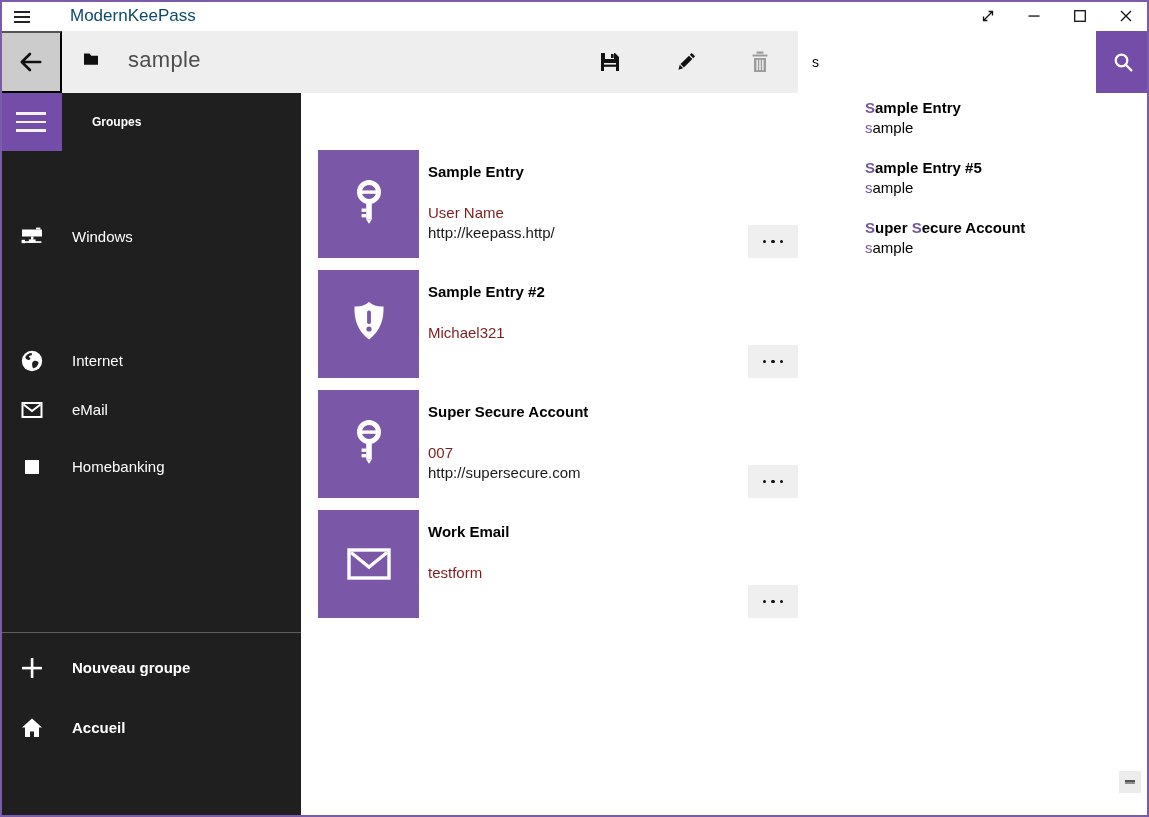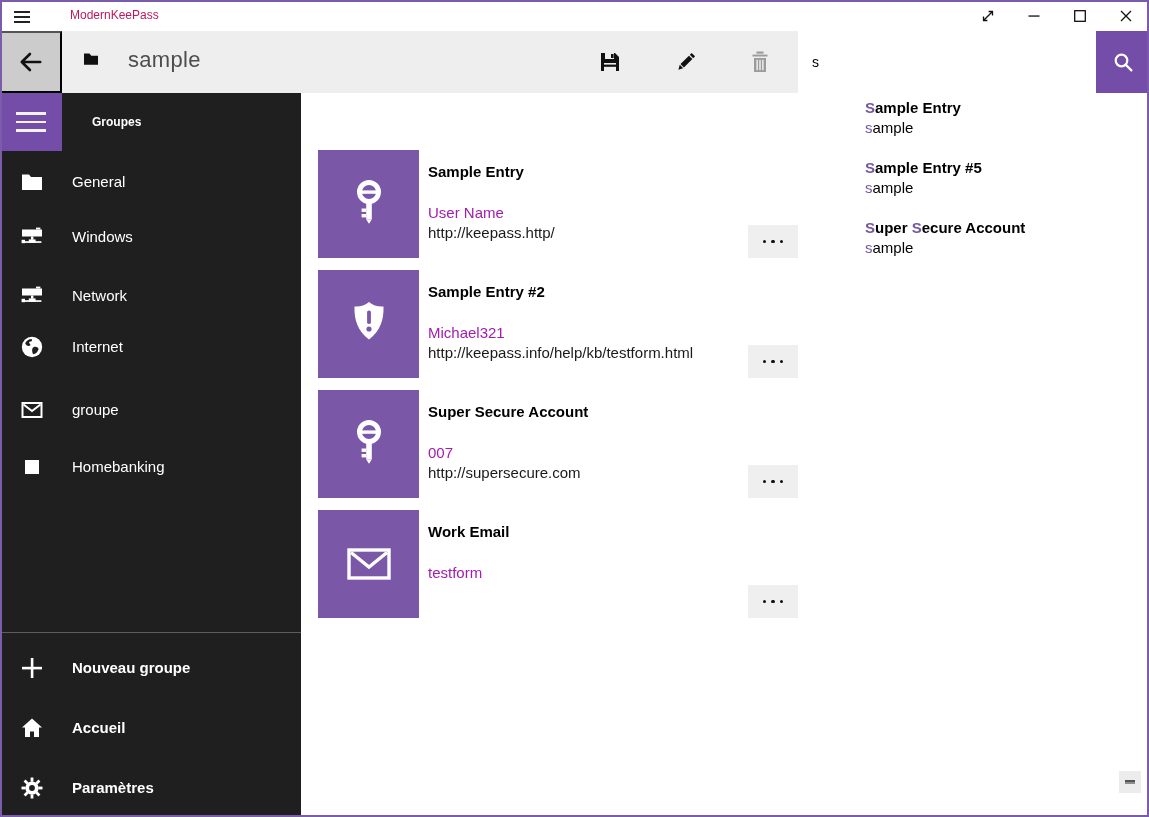--- a/index.html
+++ b/index.html
@@ -7,21 +7,21 @@
     position:relative;width:1149px;height:817px;overflow:hidden;
     background:#fff;font-family:"Liberation Sans",sans-serif;color:#111;
     -webkit-font-smoothing:antialiased;
   }
   .window-border{position:absolute;inset:0;border:2px solid var(--border,#7b5cab);pointer-events:none;z-index:60;}
 
   
   .titlebar{position:absolute;left:0;top:0;width:1149px;height:31px;background:#fff;z-index:40;}
   .tb-burger{position:absolute;left:14px;top:8px;width:20px;height:16px;cursor:pointer;}
   .tb-burger span{display:block;width:16px;height:1.7px;background:#222;margin:3.2px 0;}
-  .tb-title{position:absolute;left:70px;top:0;height:17px;line-height:31px;font-size:12px;color:#be185d;}
+  .tb-title{position:absolute;left:70px;top:0;height:17px;line-height:31px;font-size:17px;color:#0c4a6e;}
   .tb-controls{position:absolute;right:0;top:0;height:31px;display:flex;}
   .tb-btn{width:46px;height:31px;display:flex;align-items:center;justify-content:center;}
 
   
   .back-btn{position:absolute;left:0;top:31px;width:62px;height:62px;background:var(--backBg,#cccccc);display:flex;align-items:center;justify-content:center;z-index:30;}
   .appbar{position:absolute;left:62px;top:31px;width:736px;height:62px;background:var(--appbarBg,#eeeeee);z-index:20;}
   .db-icon{position:absolute;left:21px;top:21px;}
   .db-title{position:absolute;left:66px;top:16px;font-size:22px;font-weight:400;color:#4d4d4d;letter-spacing:.3px;}
   .cmd-btn{position:absolute;top:0;width:50px;height:62px;display:flex;align-items:center;justify-content:center;}
   .cmd-save{left:523px;} .cmd-edit{left:599px;} .cmd-delete{left:673px;}
@@ -40,30 +40,30 @@
 
   
   .sidebar{position:absolute;left:0;top:93px;width:301px;height:724px;background:var(--sidebarBg,#1f1f1f);z-index:25;}
   .sb-burger{position:absolute;left:0;top:0;width:62px;height:58px;background:var(--accent,#744da9);display:flex;flex-direction:column;align-items:center;justify-content:center;cursor:pointer;}
   .sb-burger span{display:block;width:30px;height:2.6px;background:#f2f2f2;margin:3.1px 0;}
   .sb-heading{position:absolute;left:92px;top:0;height:58px;line-height:58px;font-size:12px;font-weight:700;color:#fff;}
   .sb-item{position:absolute;left:0;width:301px;height:56px;cursor:pointer;}
   .sb-item .icon{position:absolute;left:20px;top:16px;width:24px;height:24px;}
   .sb-item .lbl{position:absolute;left:72px;top:0;height:56px;line-height:56px;font-size:15px;color:#fff;}
   .sb-item.action .lbl{font-weight:700;}
-  .g0{top:61px;} .g1{top:116px;text-align:right;} .g2{top:175px;} .g3{top:226px;} .g4{top:289px;} .g5{top:346px;}
+  .g0{top:61px;} .g1{top:116px;text-align:right;} .g2{top:175px;} .g3{top:240px;} .g4{top:289px;} .g5{top:346px;}
   .sb-divider{position:absolute;left:0;top:539px;width:301px;height:1px;background:#5d5d5d;}
   .a0{top:547px;} .a1{top:607px;} .a2{top:667px;}
 
   
   .entry{position:absolute;left:318px;width:480px;height:108px;cursor:pointer;}
   .e0{top:150px;} .e1{top:270px;} .e2{top:390px;} .e3{top:510px;text-align:right;}
   .tile{position:absolute;left:0;top:0;width:101px;height:108px;background:var(--tile,#7b57a8);display:flex;align-items:center;justify-content:center;}
   .e-title{position:absolute;left:110px;top:13px;font-size:15px;font-weight:700;color:#000;white-space:nowrap;}
-  .e-user{position:absolute;left:110px;top:54px;font-size:15px;color:#a21caf;white-space:nowrap;}
+  .e-user{position:absolute;left:110px;top:54px;font-size:15px;color:#7f1d1d;white-space:nowrap;}
   .e-url{position:absolute;left:110px;top:74px;font-size:15px;color:#1a1a1a;white-space:nowrap;}
   .more-btn{position:absolute;left:430px;top:75px;width:50px;height:33px;background:var(--moreBg,#efefef);border:none;
     display:flex;align-items:center;justify-content:center;gap:5px;cursor:pointer;}
   .more-btn i{width:3.6px;height:3.6px;border-radius:50%;background:#111;}
 
   
   .zoom-out-btn{position:absolute;left:1119px;top:771px;width:22px;height:22px;background:#ececec;border:none;
     display:flex;align-items:center;justify-content:center;cursor:pointer;z-index:30;}
   .zoom-out-btn i{display:block;width:13px;height:3.6px;background:linear-gradient(#545454 55%,#8d8d8d 55%);}
 </style>
@@ -169,62 +169,45 @@
   </div>
 
   <div class="sidebar">
     <div class="sb-burger">
         <span></span>
         <span></span>
         <span></span>
       </div>
     <div class="sb-heading">Groupes</div>
 
-    <div class="sb-item g0">
-      <svg class="icon" viewBox="0 0 24 24">
-        <path d="M2 4.5 h7 l2 2.5 h11 V20 H2 z" fill="#fff"></path>
-      </svg>
-      <span class="lbl">General</span>
-    </div>
     <div class="sb-item g1">
       <svg class="icon" viewBox="0 0 24 24" fill="#fff">
         <rect x="2" y="4.5" width="20" height="7"></rect>
           <rect x="16" y="2.6" width="4.4" height="1.9"></rect>
         <rect x="11" y="11.5" width="2.4" height="3.2"></rect>
           <rect x="2.6" y="16.2" width="18.8" height="1.7"></rect>
         <rect x="8.8" y="14.4" width="6.8" height="3.2"></rect>
           <rect x="1.6" y="14.8" width="3.4" height="3.4"></rect>
       </svg>
       <span class="lbl">Windows</span>
     </div>
-    <div class="sb-item g2">
-      <svg class="icon" viewBox="0 0 24 24" fill="#fff">
-        <rect x="2" y="4.5" width="20" height="7"></rect>
-          <rect x="16" y="2.6" width="4.4" height="1.9"></rect>
-        <rect x="11" y="11.5" width="2.4" height="3.2"></rect>
-          <rect x="2.6" y="16.2" width="18.8" height="1.7"></rect>
-        <rect x="8.8" y="14.4" width="6.8" height="3.2"></rect>
-          <rect x="1.6" y="14.8" width="3.4" height="3.4"></rect>
-      </svg>
-      <span class="lbl">Network</span>
-    </div>
     <div class="sb-item g3">
       <svg class="icon" viewBox="0 0 24 24">
         <circle cx="12" cy="12" r="10.2" fill="#fff"></circle>
         <path fill="#1f1f1f" d="M5.2 8.2 C6.5 5.4 9 3.8 11.6 3.9 C12.4 5.2 11.8 6.4 10.4 6.6 C8.9 6.8 8.6 8 9.8 8.8 C11 9.6 10.6 10.8 9 10.9 C7.2 11 5.8 9.9 5.2 8.2 Z"></path>
         <path fill="#1f1f1f" d="M13.5 12.2 C15.5 11.2 17.8 12 18.6 13.9 C17.8 16.8 15.6 18.9 13.2 19.3 C11.8 17 11.6 13.2 13.5 12.2 Z"></path>
       </svg>
       <span class="lbl">Internet</span>
     </div>
     <div class="sb-item g4">
       <svg class="icon" viewBox="0 0 24 24">
         <rect x="2.5" y="5" width="19" height="14" fill="none" stroke="#fff" stroke-width="2"></rect>
         <path d="M3.5 6.5 L12 13 L20.5 6.5" fill="none" stroke="#fff" stroke-width="2"></path>
       </svg>
-      <span class="lbl">groupe</span>
+      <span class="lbl">eMail</span>
     </div>
     <div class="sb-item g5">
       <svg class="icon" viewBox="0 0 24 24">
         <rect x="5" y="5" width="14" height="14" fill="#fff"></rect>
       </svg>
       <span class="lbl">Homebanking</span>
     </div>
 
     <div class="sb-divider"></div>
 
@@ -233,37 +216,20 @@
         <rect x="10.8" y="2" width="2.6" height="20"></rect>
           <rect x="2" y="10.8" width="20" height="2.6"></rect>
       </svg>
       <span class="lbl">Nouveau groupe</span>
     </div>
     <div class="sb-item action a1">
       <svg class="icon" viewBox="0 0 24 24">
         <path d="M12 2.5 L22 11.5 H19 V21 H14 V15.5 H10 V21 H5 V11.5 H2 Z" fill="#fff"></path>
       </svg>
       <span class="lbl">Accueil</span>
-    </div>
-    <div class="sb-item action a2">
-      <svg class="icon" viewBox="0 0 24 24">
-        <g fill="#fff">
-          <rect x="10.6" y="1.5" width="2.8" height="4.2"></rect>
-            <rect x="10.6" y="18.3" width="2.8" height="4.2"></rect>
-          <rect x="1.5" y="10.6" width="4.2" height="2.8"></rect>
-            <rect x="18.3" y="10.6" width="4.2" height="2.8"></rect>
-          <rect x="10.6" y="1.5" width="2.8" height="4.2" transform="rotate(45 12 12)"></rect>
-          <rect x="10.6" y="18.3" width="2.8" height="4.2" transform="rotate(45 12 12)"></rect>
-          <rect x="1.5" y="10.6" width="4.2" height="2.8" transform="rotate(45 12 12)"></rect>
-          <rect x="18.3" y="10.6" width="4.2" height="2.8" transform="rotate(45 12 12)"></rect>
-          <circle cx="12" cy="12" r="6.6"></circle>
-        </g>
-        <circle cx="12" cy="12" r="2.9" fill="#1f1f1f"></circle>
-      </svg>
-      <span class="lbl">Paramètres</span>
     </div>
   </div>
 
   <div class="entry e0">
     <div class="tile">
       <svg width="56" height="56" viewBox="0 0 56 56">
         <circle cx="28" cy="16" r="9.5" fill="none" stroke="#fff" stroke-width="5"></circle>
         <rect x="21" y="14.4" width="14" height="3.4" fill="#fff"></rect>
         <rect x="25.2" y="25" width="5.6" height="18.5" fill="#fff"></rect>
         <rect x="20.6" y="32.5" width="4.8" height="3.4" fill="#fff"></rect>
@@ -284,21 +250,20 @@
   <div class="entry e1">
     <div class="tile">
       <svg width="56" height="56" viewBox="0 0 56 56">
         <path d="M28 6 C32 9.5 37.5 11 42.5 10.5 C43 24 39 35.5 28 43.5 C17 35.5 13 24 13.5 10.5 C18.5 11 24 9.5 28 6 Z" fill="#fff"></path>
         <rect x="26.1" y="14.5" width="3.8" height="13.5" rx="1.7" fill="#7b57a8"></rect>
         <circle cx="28" cy="33" r="2.6" fill="#7b57a8"></circle>
       </svg>
     </div>
     <div class="e-title">Sample Entry #2</div>
     <div class="e-user">Michael321</div>
-    <div class="e-url">http://keepass.info/help/kb/testform.html</div>
     <button class="more-btn">
         <i></i>
         <i></i>
         <i></i>
       </button>
   </div>
 
   <div class="entry e2">
     <div class="tile">
       <svg width="56" height="56" viewBox="0 0 56 56">

